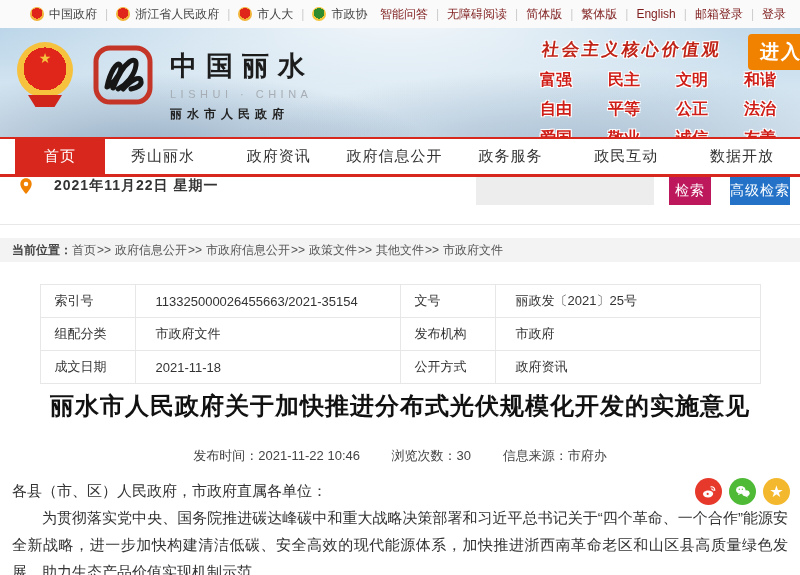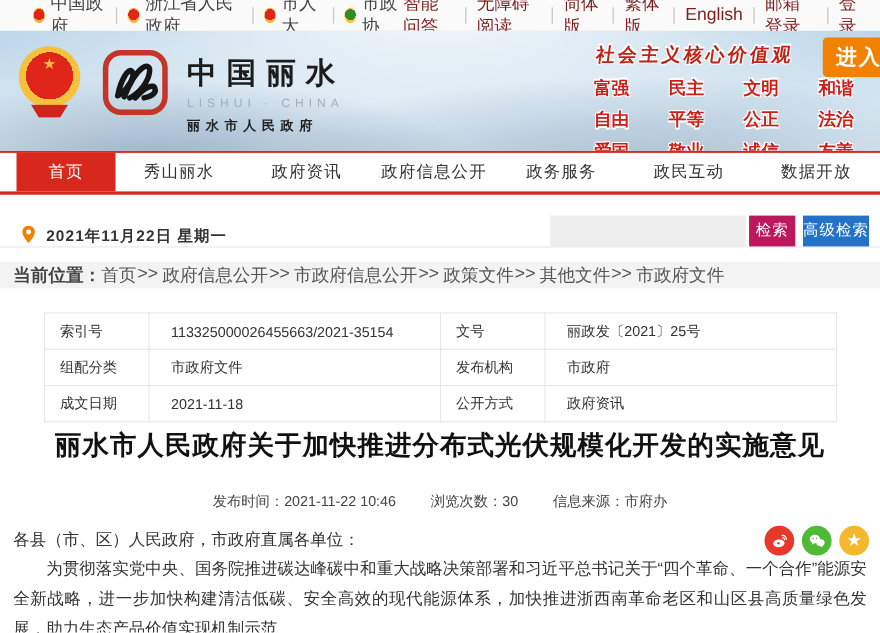--- a/index.html
+++ b/index.html
@@ -2,21 +2,21 @@
 <html><head>
 <meta charset="utf-8">
 <style>
   * { margin:0; padding:0; box-sizing:border-box; }
   html,body { width:800px; height:575px; overflow:hidden; background:#fff;
     font-family:"Liberation Sans", sans-serif; }
   .page { position:relative; width:800px; height:575px; overflow:hidden; }
 
   
   .topbar { height:28px; background:#fafafa; display:flex; align-items:center;
-    justify-content:space-between; padding:0 14px 0 30px; font-size:16px; color:#555; }
+    justify-content:space-between; padding:0 14px 0 30px; font-size:12px; color:#555; }
   .topbar-left, .topbar-right { display:flex; align-items:center; gap:8px; }
   .gov-link { display:flex; align-items:center; gap:5px; color:#444; cursor:pointer; }
   .emblem-sm { width:14px; height:14px; border-radius:50%; display:inline-block;
     background:radial-gradient(circle at 50% 45%, #e0251b 0 52%, #f2b33a 52% 100%); }
   .emblem-sm.green { background:radial-gradient(circle at 50% 45%, #2e8b2e 0 52%, #f2c53a 52% 100%); }
   .tb-sep { color:#ccc; }
   .topbar-right a { color:#7f1d1d; cursor:pointer; }
 
   
   .header { position:relative; height:109px; overflow:hidden;
@@ -53,35 +53,35 @@
     font-family:"Liberation Sans", sans-serif; }
 
   
   .nav { height:40px; display:flex; align-items:stretch; background:#fff;
     border-top:2px solid #d8281e; border-bottom:3px solid #d8281e; padding-left:15px; }
   .nav-item { display:flex; align-items:center; justify-content:center; font-size:15px;
     color:#333; cursor:pointer; flex:1; letter-spacing:1px; }
   .nav-item.active { flex:0 0 90px; background:#d8281e; color:#fff; }
 
   
-  .toolbar { height:48px; display:flex; align-items:flex-end; border-bottom:1px solid #e8e8e8;
-    padding:0 10px 0 18px; }
+  .toolbar { height:48px; display:flex; align-items:flex-start; border-bottom:1px solid #e8e8e8;
+    padding:0 10px 0 18px;gap:12px; }
   .pin { width:16px; height:20px; margin-right:8px; }
   .date { font-size:14px; font-weight:700; color:#333; letter-spacing:1px; }
   .toolbar-spacer { flex:1; }
   .search-input { width:178px; height:28px; background:#ededed; border:none; outline:none;
     margin-right:3px; padding:0 8px; font-size:13px; }
   .btn { height:28px; border:none; color:#fff; font-size:14px; cursor:pointer;
     font-family:"Liberation Sans", sans-serif; letter-spacing:1px; }
   .btn-search { width:42px; background:#be185d; margin-right:7px; }
   .btn-adv { width:60px; background:#2472c8; }
 
   
   .breadcrumb { margin-top:13px; height:24px; background:#f3f3f3; display:flex;
-    align-items:center; padding-left:12px; font-size:16px; color:#555; }
+    align-items:center; padding-left:12px; font-size:12px; color:#555; }
   .bc-prefix { font-weight:700; color:#444; }
   .bc-item { color:#555; cursor:pointer; }
   .bc-sep { margin:0 4px 0 1px; color:#555; }
 
   
   .doc-info { width:720px; margin:22px auto 0; border-collapse:collapse; table-layout:fixed; }
   .doc-info td { border:1px solid #e7e7e7; height:33px; font-size:13px; color:#333;
     padding-left:14px; background:#fff; }
   .doc-info td.lbl { width:95px; }
   .doc-info td.val { width:265px; padding-left:20px; }

